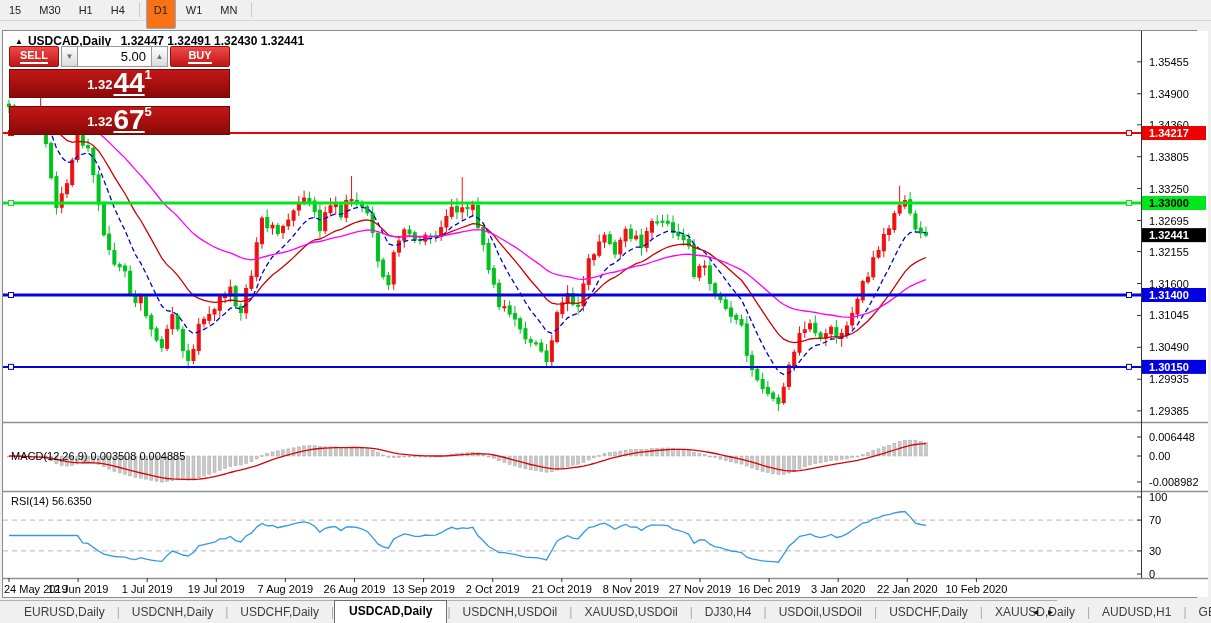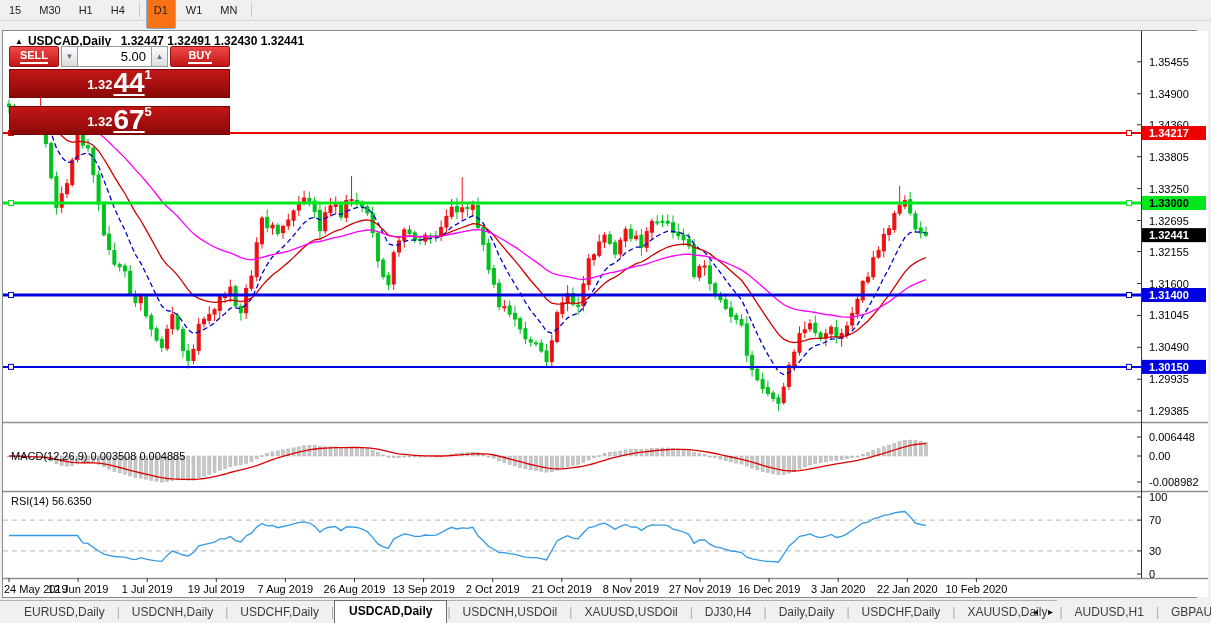--- a/index.html
+++ b/index.html
@@ -729,21 +729,21 @@
     <span class="tab">USDCHF,Daily</span>
     <span class="tabsep">|</span>
     <span class="tab active">USDCAD,Daily</span>
     <span class="tabsep">|</span>
     <span class="tab">USDCNH,USDOil</span>
     <span class="tabsep">|</span>
     <span class="tab">XAUUSD,USDOil</span>
     <span class="tabsep">|</span>
     <span class="tab">DJ30,H4</span>
     <span class="tabsep">|</span>
-    <span class="tab">Daily,Daily</span>
+    <span class="tab">USDOil,USDOil</span>
     <span class="tabsep">|</span>
     <span class="tab">USDCHF,Daily</span>
     <span class="tabsep">|</span>
     <span class="tab">XAUUSD,Daily</span>
     <span class="tabsep">|</span>
     <span class="tab">AUDUSD,H1</span>
     <span class="tabsep">|</span>
     <span class="tab">GBPAUD,H1</span>
     <div class="tab-scroll">
     <span class="arr">◂</span>

